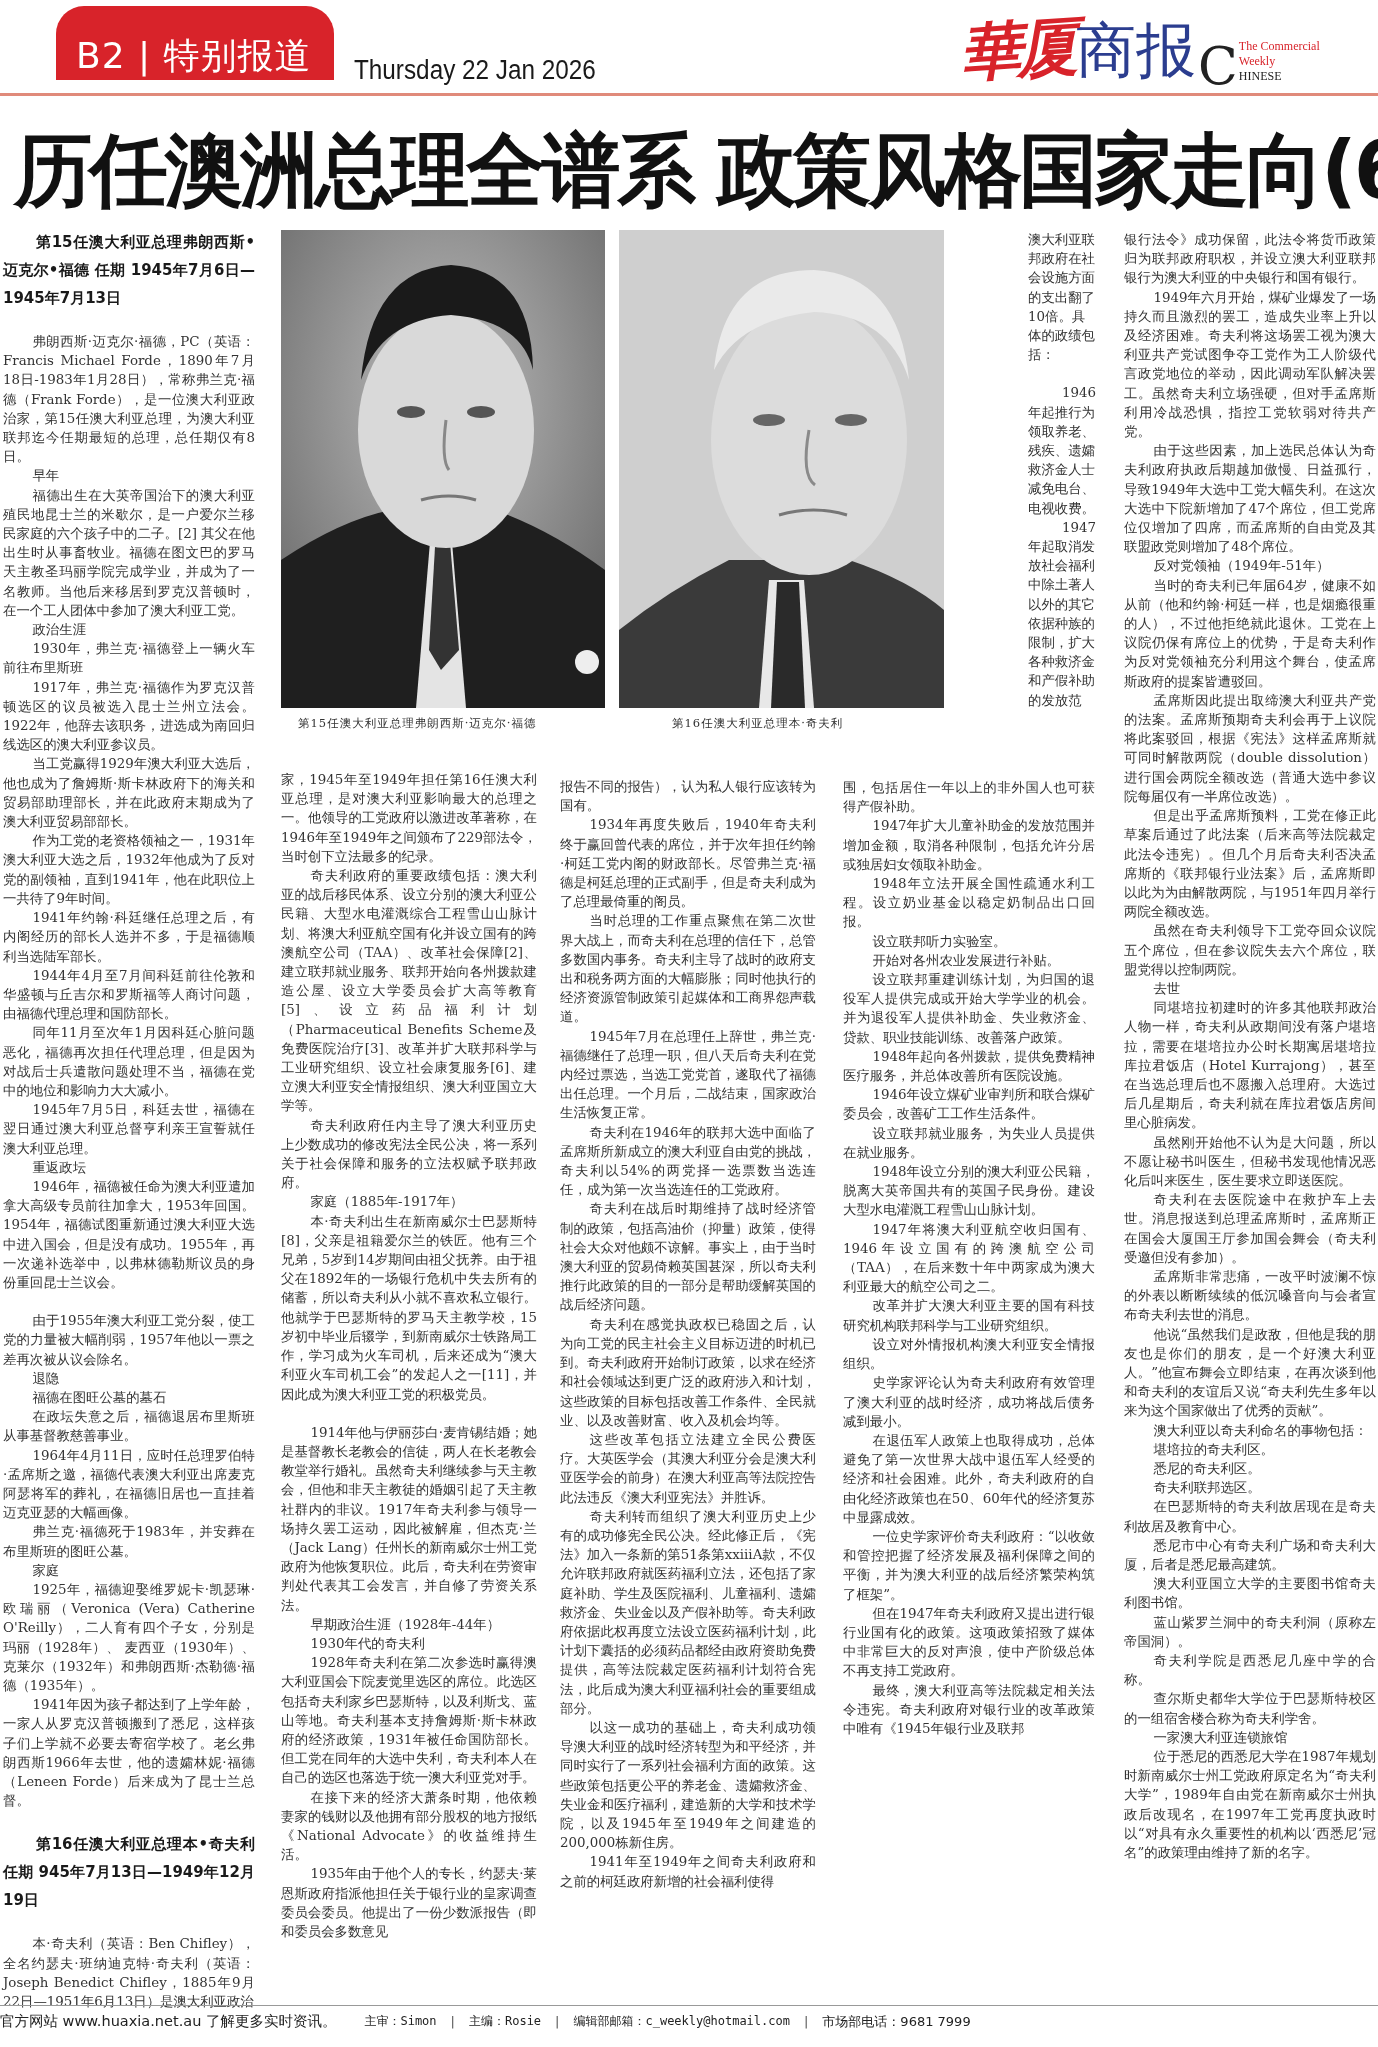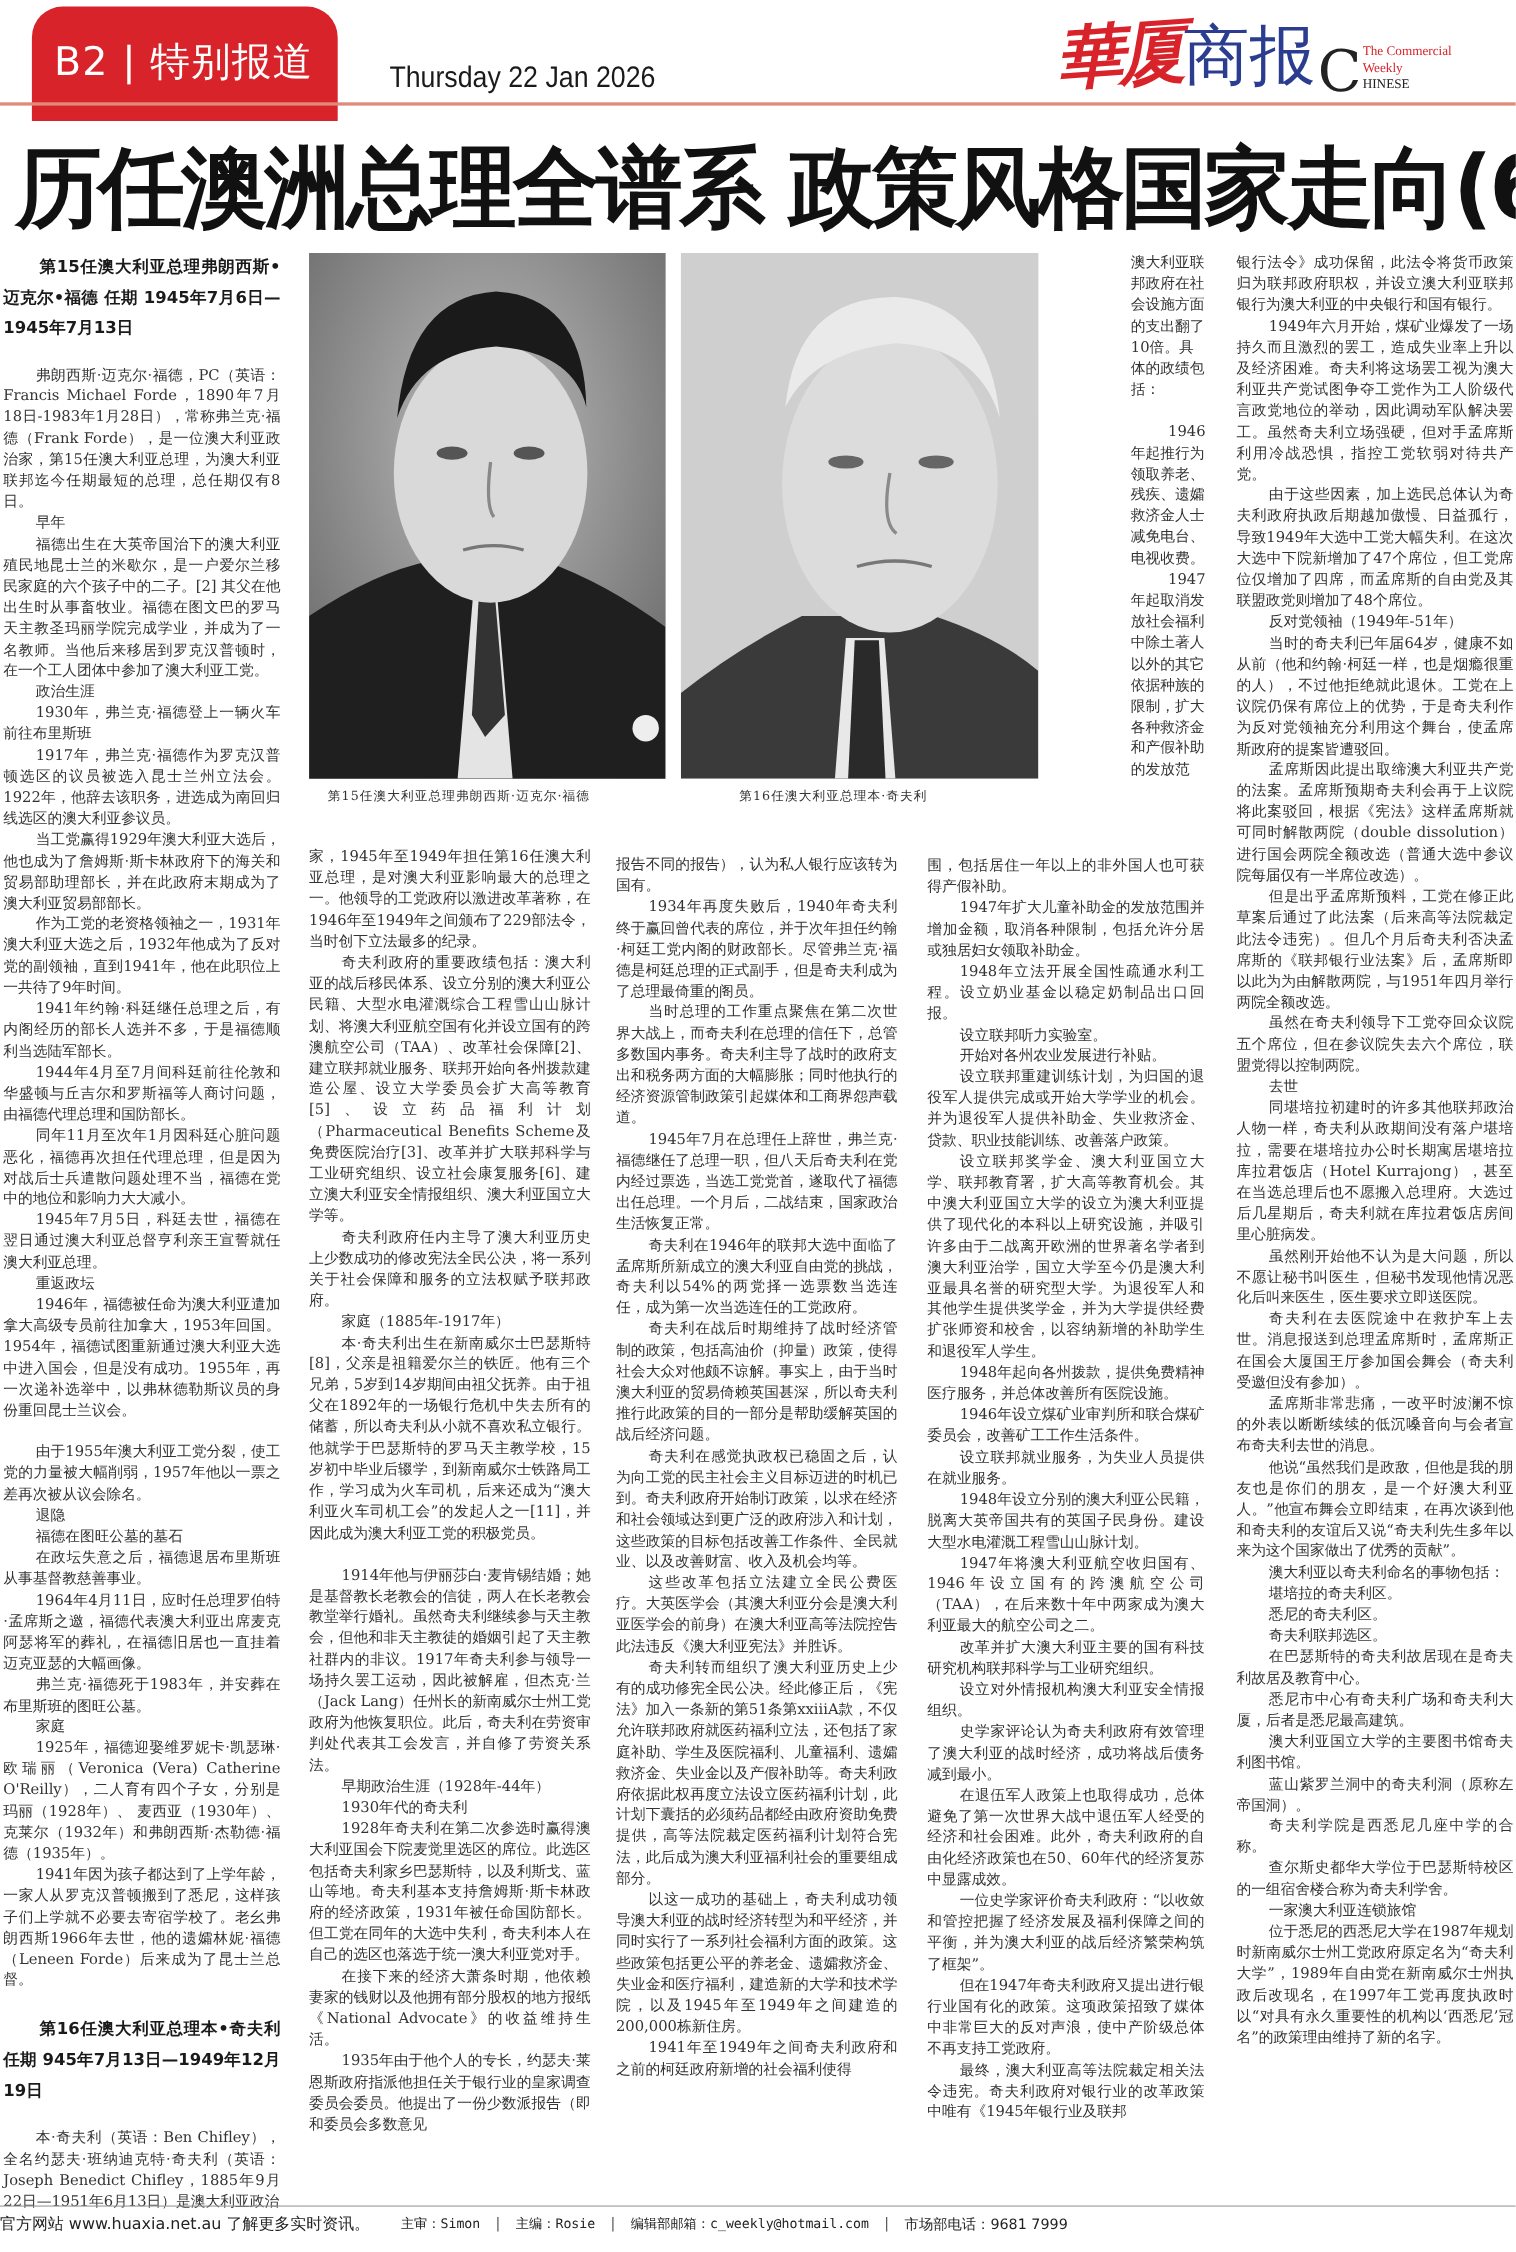--- a/index.html
+++ b/index.html
@@ -1,20 +1,20 @@
 <!DOCTYPE html>
 <html><head>
 <meta charset="utf-8">
 <style>
   * { box-sizing: border-box; margin: 0; padding: 0; }
   html, body { width: 1378px; height: 2047px; background: #ffffff; overflow: hidden; }
   body { position: relative; font-family: "DejaVu Serif", "Liberation Serif", serif; color: #2a2a2a; }
 
   
-  .section-tab { position: absolute; left: 29px; top: 6px; width: 278px; height: 104px; background: #d8232a; border-radius: 28px 28px 0 0; }
+  .section-tab { position: absolute; left: 56px; top: 6px; width: 278px; height: 74px; background: #d8232a; border-radius: 28px 28px 0 0; }
   .section-tab span { position: absolute; left: 20px; top: 26px; color: #fff; font-family: "DejaVu Sans", sans-serif; font-size: 36px; letter-spacing: 1px; }
   .date { position: absolute; left: 354px; top: 55px; font-family: "Liberation Sans", sans-serif; font-size: 27px; color: #1a1a1a; transform: scaleX(0.9); transform-origin: left; }
   .rule-top { position: absolute; left: 0; top: 93px; width: 1378px; height: 3px; background: #e08a7a; }
   .logo { position: absolute; left: 960px; top: 12px; height: 80px; display: flex; align-items: flex-end; }
   .logo .hua { color: #d8232a; font-family: "DejaVu Serif", serif; font-size: 62px; font-style: italic; font-weight: bold; letter-spacing: -6px; transform: rotate(-4deg); }
   .logo .shang { color: #2b3d8f; font-family: "DejaVu Sans", sans-serif; font-size: 60px; margin-left: 4px; }
   .logo .bigc { color: #222; font-family: "DejaVu Serif", serif; font-size: 52px; font-weight: 100; margin-left: 2px; line-height: 1; }
   .logo .en { display: flex; flex-direction: column; margin-left: 1px; font-family: "Liberation Serif", serif; font-size: 12px; line-height: 15px; padding-bottom: 8px; }
   .logo .en .r { color: #d8232a; }
   .logo .en .k { color: #222; }
@@ -180,21 +180,20 @@
   <p>年起取消发放社会福利中除土著人以外的其它依据种族的限制，扩大各种救济金和产假补助的发放范</p>
 </div>
 
 <div class="col c4">
   <p class="noindent">围，包括居住一年以上的非外国人也可获得产假补助。</p>
   <p>1947年扩大儿童补助金的发放范围并增加金额，取消各种限制，包括允许分居或独居妇女领取补助金。</p>
   <p>1948年立法开展全国性疏通水利工程。设立奶业基金以稳定奶制品出口回报。</p>
   <p>设立联邦听力实验室。</p>
   <p>开始对各州农业发展进行补贴。</p>
   <p>设立联邦重建训练计划，为归国的退役军人提供完成或开始大学学业的机会。并为退役军人提供补助金、失业救济金、贷款、职业技能训练、改善落户政策。</p>
-  <p>设立联邦奖学金、澳大利亚国立大学、联邦教育署，扩大高等教育机会。其中澳大利亚国立大学的设立为澳大利亚提供了现代化的本科以上研究设施，并吸引许多由于二战离开欧洲的世界著名学者到澳大利亚治学，国立大学至今仍是澳大利亚最具名誉的研究型大学。为退役军人和其他学生提供奖学金，并为大学提供经费扩张师资和校舍，以容纳新增的补助学生和退役军人学生。</p>
   <p>1948年起向各州拨款，提供免费精神医疗服务，并总体改善所有医院设施。</p>
   <p>1946年设立煤矿业审判所和联合煤矿委员会，改善矿工工作生活条件。</p>
   <p>设立联邦就业服务，为失业人员提供在就业服务。</p>
   <p>1948年设立分别的澳大利亚公民籍，脱离大英帝国共有的英国子民身份。建设大型水电灌溉工程雪山山脉计划。</p>
   <p>1947年将澳大利亚航空收归国有、1946年设立国有的跨澳航空公司（TAA），在后来数十年中两家成为澳大利亚最大的航空公司之二。</p>
   <p>改革并扩大澳大利亚主要的国有科技研究机构联邦科学与工业研究组织。</p>
   <p>设立对外情报机构澳大利亚安全情报组织。</p>
   <p>史学家评论认为奇夫利政府有效管理了澳大利亚的战时经济，成功将战后债务减到最小。</p>
   <p>在退伍军人政策上也取得成功，总体避免了第一次世界大战中退伍军人经受的经济和社会困难。此外，奇夫利政府的自由化经济政策也在50、60年代的经济复苏中显露成效。</p>
   <p>一位史学家评价奇夫利政府：“以收敛和管控把握了经济发展及福利保障之间的平衡，并为澳大利亚的战后经济繁荣构筑了框架”。</p>

